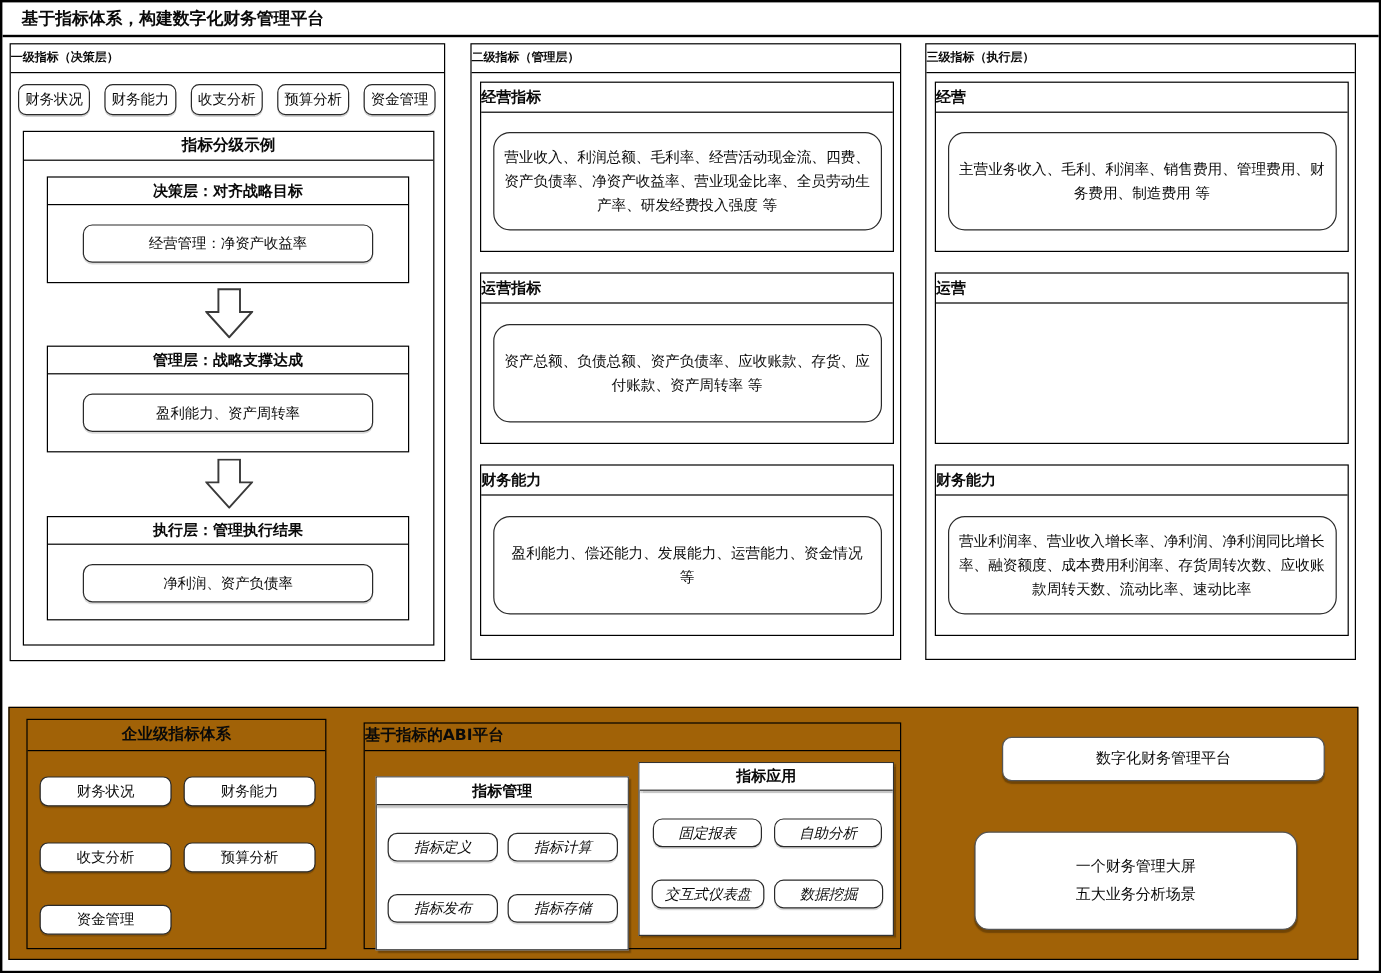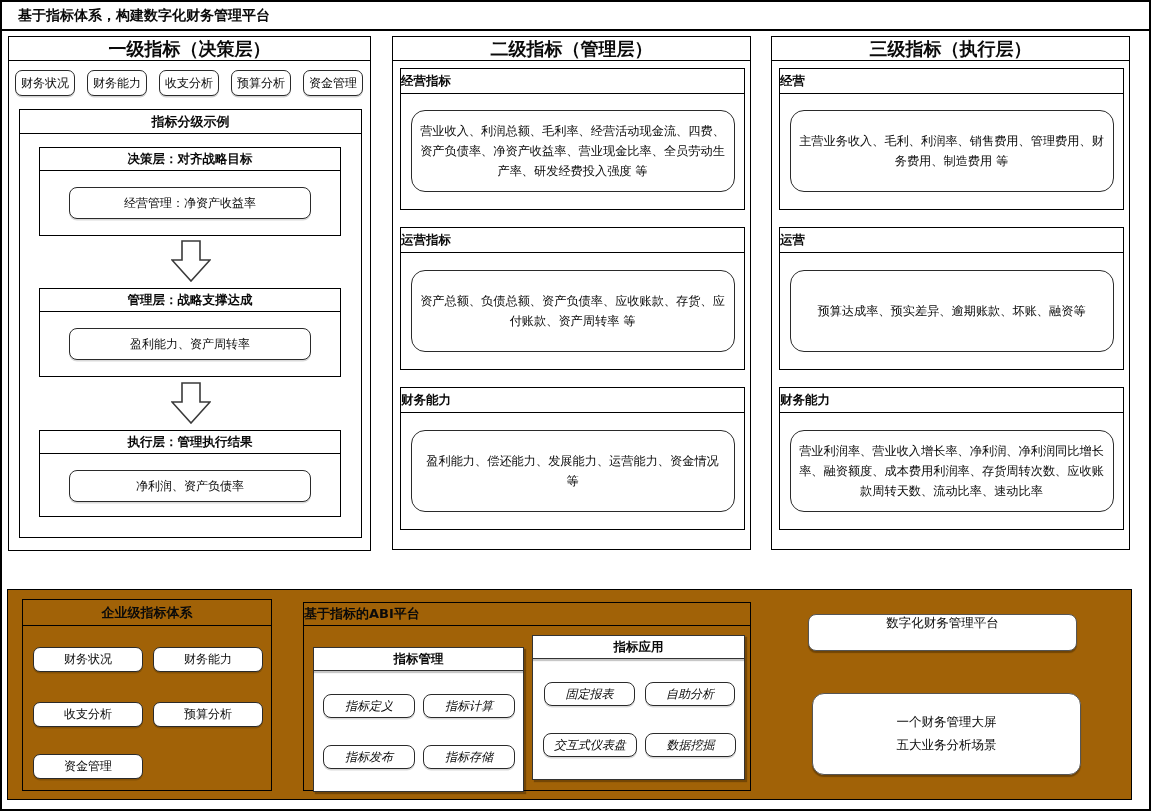--- a/index.html
+++ b/index.html
@@ -10,22 +10,22 @@
   }
   .title-bar {
     position:absolute; left:0; top:0; right:0; height:29px;
     border-bottom:2px solid #000; display:flex; align-items:center;
     padding-left:16px; box-sizing:border-box; font-size:14px; font-weight:bold;
   }
   .panel {
     position:absolute; border:1.5px solid #000; background:#fff; box-sizing:border-box;
   }
   .panel-header {
-    height:23px; line-height:23px; text-align:center; font-weight:bold;
-    font-size:18px; border-bottom:1.5px solid #000;
+    height:23px; line-height:23px; text-align:left; font-weight:bold;
+    font-size:10px; border-bottom:1.5px solid #000;
   }
   .p1 { left:6px;  top:34px; width:363px; height:515px; }
   .p2 { left:390px; top:34px; width:359px; height:514px; }
   .p3 { left:769px; top:34px; width:359px; height:514px; }
 
   
   .chips { position:absolute; left:6px; right:7px; top:33px; height:26px;
            display:flex; justify-content:space-between; }
   .chip {
     min-width:59px; height:26px; padding:0 5px; box-sizing:border-box;
@@ -97,23 +97,23 @@
                   font-size:12.5px; border-bottom:1.4px solid #333;
                   box-shadow:0 2px 1px rgba(0,0,0,0.22); position:relative; background:#fff; }
   .gbtn {
     position:absolute; height:24px; box-sizing:border-box;
     border:1.4px solid #2a2a2a; border-radius:8px; background:#fff;
     display:flex; align-items:center; justify-content:center; font-size:12px;
     box-shadow:0 1.5px 0.5px rgba(0,0,0,0.15);
     font-style:italic;
   }
   .pill {
-    position:absolute; left:800px; top:24px; width:269px; height:37px; box-sizing:border-box;
+    position:absolute; left:827px; top:24px; width:269px; height:37px; box-sizing:border-box;
     border:1.4px solid #555; border-radius:8px; background:#fff;
-    display:flex; align-items:flex-start; justify-content:center; font-size:12.5px;
+    display:flex; align-items:center; justify-content:center; font-size:12.5px;
     box-shadow:0 2px 1px rgba(0,0,0,0.3);
   }
   .summary {
     position:absolute; left:804px; top:103px; width:269px; height:82px; box-sizing:border-box;
     border:1.4px solid #555; border-radius:12px; background:#fff;
     display:flex; flex-direction:column; align-items:center; justify-content:center;
     gap:6px; font-size:12.5px; box-shadow:0 2px 1px rgba(0,0,0,0.3);
   }
   .arrow svg { display:block; }
 </style>
@@ -197,23 +197,20 @@
 
     <div class="section sec1">
       <div class="section-header">经营</div>
       <div class="section-body">
         <div class="round-box">主营业务收入、毛利、利润率、销售费用、管理费用、财务费用、制造费用 等</div>
       </div>
     </div>
 
     <div class="section sec2">
       <div class="section-header">运营</div>
-      <div class="section-body">
-        <div class="round-box">预算达成率、预实差异、逾期账款、坏账、融资等</div>
-      </div>
     </div>
 
     <div class="section sec3">
       <div class="section-header">财务能力</div>
       <div class="section-body">
         <div class="round-box">营业利润率、营业收入增长率、净利润、净利润同比增长率、融资额度、成本费用利润率、存货周转次数、应收账款周转天数、流动比率、速动比率</div>
       </div>
     </div>
   </div>
 

